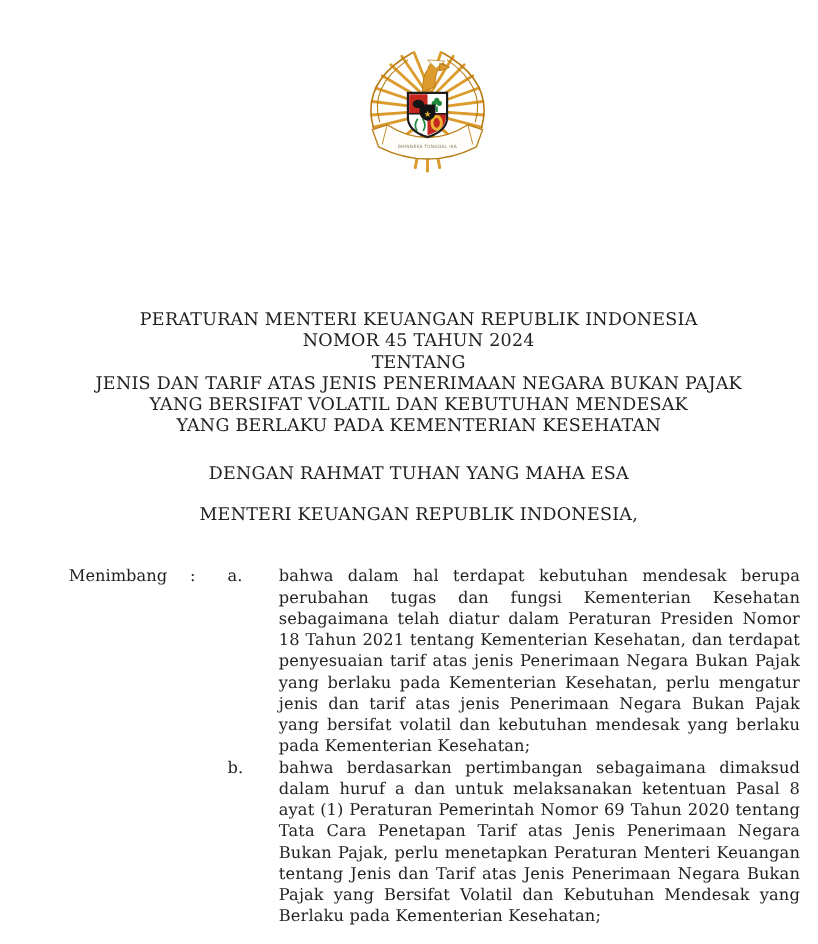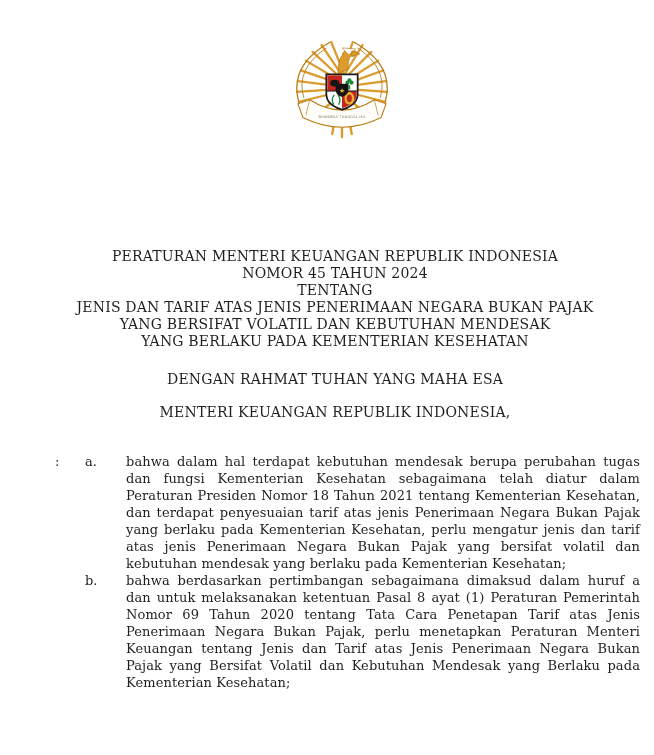--- a/index.html
+++ b/index.html
@@ -148,20 +148,21 @@
     <div>TENTANG</div>
     <div>JENIS DAN TARIF ATAS JENIS PENERIMAAN NEGARA BUKAN PAJAK</div>
     <div>YANG BERSIFAT VOLATIL DAN KEBUTUHAN MENDESAK</div>
     <div>YANG BERLAKU PADA KEMENTERIAN KESEHATAN</div>
   </div>
 
   <div class="center-line invocation">DENGAN RAHMAT TUHAN YANG MAHA ESA</div>
   <div class="center-line authority">MENTERI KEUANGAN REPUBLIK INDONESIA,</div>
 
   <div class="considerations">
+    <div class="c-label">Menimbang</div>
     <div class="c-colon">:</div>
     <div class="c-items">
       <div class="c-item">
         <div class="c-marker">a.</div>
         <p class="c-text">bahwa dalam hal terdapat kebutuhan mendesak berupa perubahan tugas dan fungsi Kementerian Kesehatan sebagaimana telah diatur dalam Peraturan Presiden Nomor 18 Tahun 2021 tentang Kementerian Kesehatan, dan terdapat penyesuaian tarif atas jenis Penerimaan Negara Bukan Pajak yang berlaku pada Kementerian Kesehatan, perlu mengatur jenis dan tarif atas jenis Penerimaan Negara Bukan Pajak yang bersifat volatil dan kebutuhan mendesak yang berlaku pada Kementerian Kesehatan;</p>
       </div>
       <div class="c-item">
         <div class="c-marker">b.</div>
         <p class="c-text">bahwa berdasarkan pertimbangan sebagaimana dimaksud dalam huruf a dan untuk melaksanakan ketentuan Pasal 8 ayat (1) Peraturan Pemerintah Nomor 69 Tahun 2020 tentang Tata Cara Penetapan Tarif atas Jenis Penerimaan Negara Bukan Pajak, perlu menetapkan Peraturan Menteri Keuangan tentang Jenis dan Tarif atas Jenis Penerimaan Negara Bukan Pajak yang Bersifat Volatil dan Kebutuhan Mendesak yang Berlaku pada Kementerian Kesehatan;</p>
       </div>

